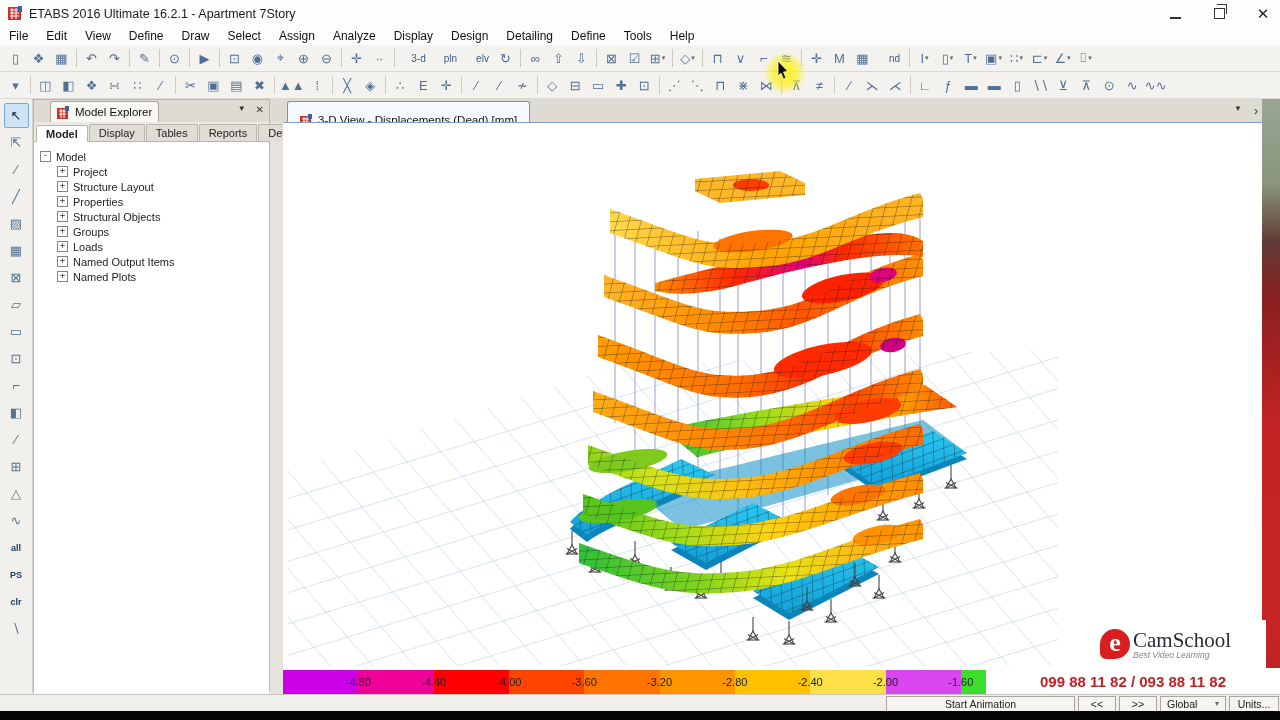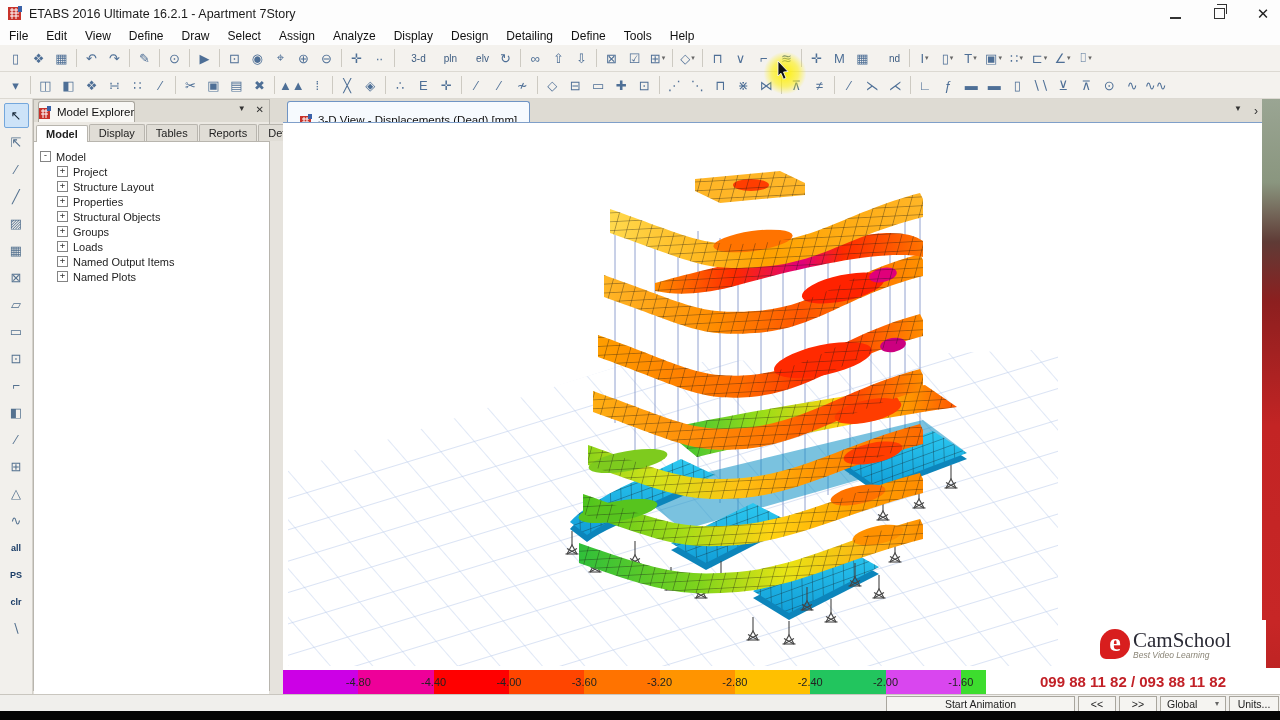--- a/index.html
+++ b/index.html
@@ -35,21 +35,21 @@
         display:flex;flex-direction:column;align-items:center;padding-top:3px;box-sizing:border-box;}
   .sd-btn{width:25px;height:25px;margin:1px 0;display:flex;align-items:center;justify-content:center;
           font-size:13px;color:#54718f;border-radius:2px;}
   .sd-btn.active{background:#cde3f8;border:1px solid #74a7dc;box-sizing:border-box;color:#123;}
   .sd-text{font-size:9px;font-weight:bold;color:#1a3c66;}
   
   #explorer{position:absolute;left:33px;top:0;width:237px;height:592px;background:#ece9e3;
             border:1px solid #b8b5ae;box-sizing:border-box;}
   #mx-head{position:relative;height:22px;background:#dedbd3;display:flex;align-items:flex-end;}
   #mx-titletab{display:flex;align-items:center;gap:5px;background:#f8f7f4;border:1px solid #a9a69e;border-bottom:none;
-               border-radius:3px 3px 0 0;height:20px;padding:0 0;margin-left:4px;font-size:11.5px;color:#111;}
+               border-radius:3px 3px 0 0;height:20px;padding:0 6px;margin-left:16px;font-size:11.5px;color:#111;}
   #mx-head-btns{position:absolute;right:5px;top:4px;display:flex;gap:10px;font-size:10px;color:#333;}
   #mx-tabs{height:19px;background:#ece9e3;display:flex;align-items:flex-end;padding-left:2px;border-bottom:1px solid #b8b5ae;}
   .mx-tab{font-size:11px;color:#222;padding:2px 9px;border:1px solid #b8b5ae;border-bottom:none;background:#e0ddd6;
           border-radius:2px 2px 0 0;margin-right:1px;}
   .mx-tab.active{background:#fff;font-weight:bold;position:relative;top:1px;}
   #mx-tree{background:#fff;height:calc(100% - 42px);border-top:1px solid #fff;padding-top:6px;}
   .tree-row{height:15px;display:flex;align-items:center;gap:5px;font-size:11px;color:#222;}
   .tree-box{width:9px;height:9px;border:1px solid #848484;background:#fff;color:#333;font-size:9px;line-height:7px;
             text-align:center;flex:none;font-family:"DejaVu Sans Mono",monospace;}
   
@@ -579,21 +579,21 @@
         </div>
         <div class="cb-seg" style="background: rgb(255, 115, 0);">
           <span class="cb-label">-3.20</span>
         </div>
         <div class="cb-seg" style="background: rgb(255, 148, 0);">
           <span class="cb-label">-2.80</span>
         </div>
         <div class="cb-seg" style="background: rgb(255, 192, 0);">
           <span class="cb-label">-2.40</span>
         </div>
-        <div class="cb-seg" style="background: #22c55e;">
+        <div class="cb-seg" style="background: #fde047;">
           <span class="cb-label">-2.00</span>
         </div>
         <div class="cb-seg" style="background: #d946ef;">
           <span class="cb-label">-1.60</span>
         </div>
         <div class="cb-seg" style="background: rgb(61, 221, 46);">
           <span class="cb-label">-1.20</span>
         </div>
         <div class="cb-seg" style="background: rgb(34, 224, 140);">
           <span class="cb-label">-0.80</span>

